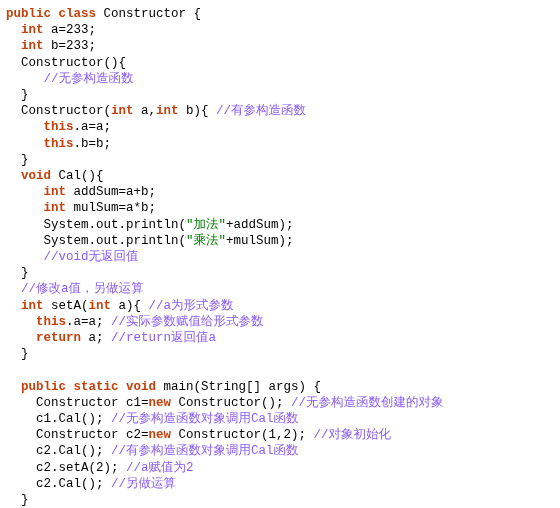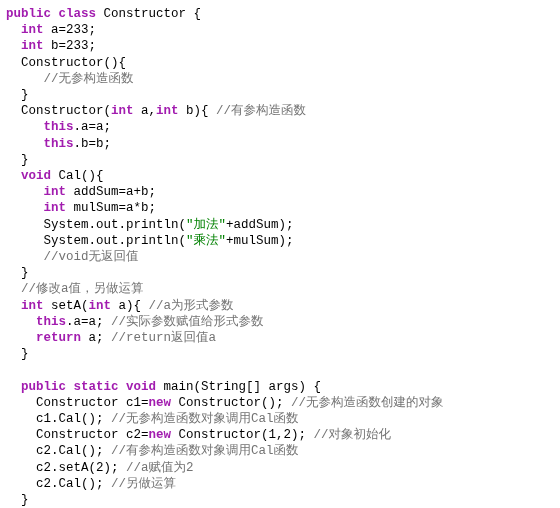--- a/index.html
+++ b/index.html
@@ -11,20 +11,20 @@
     font-family: Consolas, "Courier New", monospace;
     font-size: 12.5px;
     line-height: 16.2px;
     overflow: hidden;
   }
   .code-container {
     padding: 6px 2px 2px 6px;
     white-space: pre;
     color: #000000;
   }
-  .kw { color: #a21caf; font-weight: bold; }
-  .cm { color: #737373; }
+  .kw { color: #c2410c; font-weight: bold; }
+  .cm { color: #8b5cf6; }
   .str { color: #008000; }
 </style>
 </head>
 <body>
 
 <div class="code-container" id="code"><div><span class="kw">public</span><span> </span><span class="kw">class</span><span> Constructor {</span></div><div><span>  </span><span class="kw">int</span><span> a=233;</span></div><div><span>  </span><span class="kw">int</span><span> b=233;</span></div><div><span>  Constructor(){</span></div><div><span>     </span><span class="cm">//无参构造函数</span></div><div><span>  }</span></div><div><span>  Constructor(</span><span class="kw">int</span><span> a,</span><span class="kw">int</span><span> b){ </span><span class="cm">//有参构造函数</span></div><div><span>     </span><span class="kw">this</span><span>.a=a;</span></div><div><span>     </span><span class="kw">this</span><span>.b=b;</span></div><div><span>  }</span></div><div><span>  </span><span class="kw">void</span><span> Cal(){</span></div><div><span>     </span><span class="kw">int</span><span> addSum=a+b;</span></div><div><span>     </span><span class="kw">int</span><span> mulSum=a*b;</span></div><div><span>     System.out.println(</span><span class="str">"加法"</span><span>+addSum);</span></div><div><span>     System.out.println(</span><span class="str">"乘法"</span><span>+mulSum);</span></div><div><span>     </span><span class="cm">//void无返回值</span></div><div><span>  }</span></div><div><span>  </span><span class="cm">//修改a值，另做运算</span></div><div><span>  </span><span class="kw">int</span><span> setA(</span><span class="kw">int</span><span> a){ </span><span class="cm">//a为形式参数</span></div><div><span>    </span><span class="kw">this</span><span>.a=a; </span><span class="cm">//实际参数赋值给形式参数</span></div><div><span>    </span><span class="kw">return</span><span> a; </span><span class="cm">//return返回值a</span></div><div><span>  }</span></div><div>&nbsp;</div><div><span>  </span><span class="kw">public</span><span> </span><span class="kw">static</span><span> </span><span class="kw">void</span><span> main(String[] args) {</span></div><div><span>    Constructor c1=</span><span class="kw">new</span><span> Constructor(); </span><span class="cm">//无参构造函数创建的对象</span></div><div><span>    c1.Cal(); </span><span class="cm">//无参构造函数对象调用Cal函数</span></div><div><span>    Constructor c2=</span><span class="kw">new</span><span> Constructor(1,2); </span><span class="cm">//对象初始化</span></div><div><span>    c2.Cal(); </span><span class="cm">//有参构造函数对象调用Cal函数</span></div><div><span>    c2.setA(2); </span><span class="cm">//a赋值为2</span></div><div><span>    c2.Cal(); </span><span class="cm">//另做运算</span></div><div><span>  }</span></div></div>
 
 </body></html>

